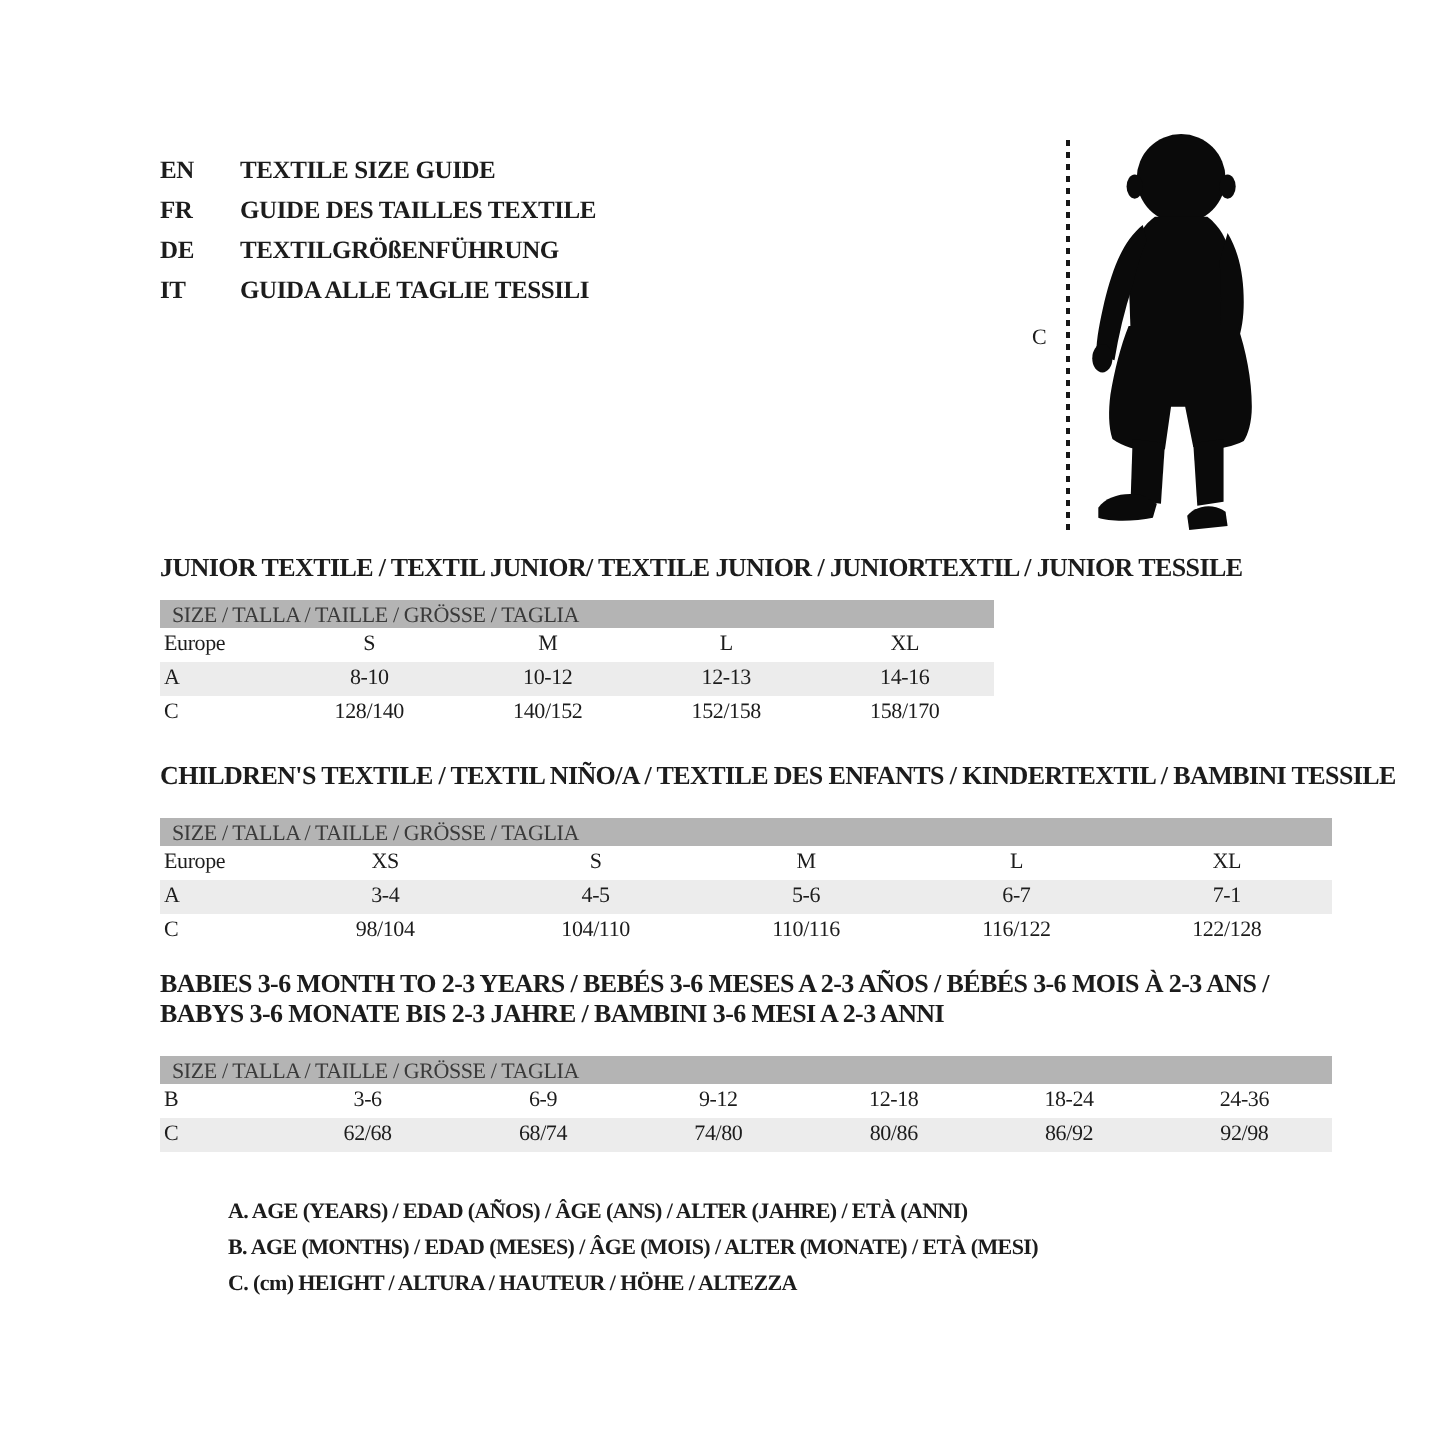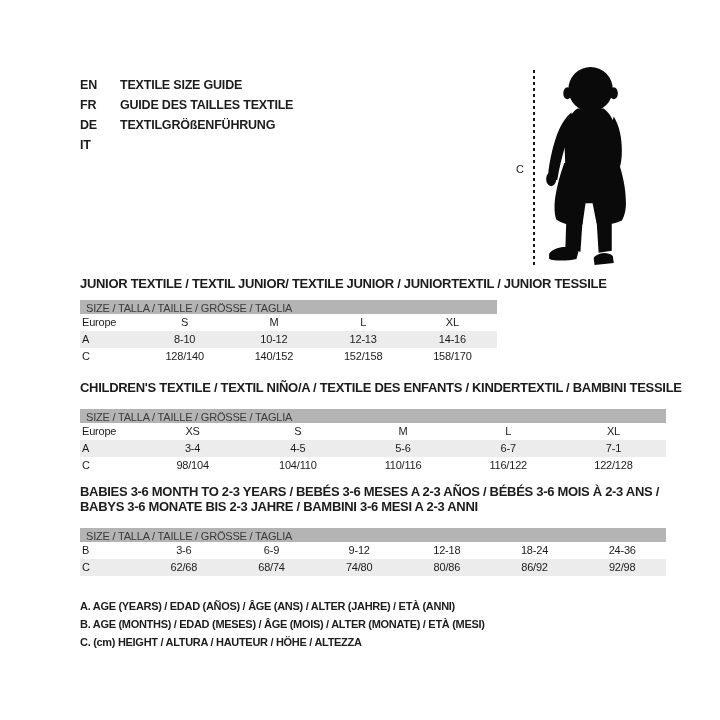--- a/index.html
+++ b/index.html
@@ -1,35 +1,35 @@
 <!DOCTYPE html>
 <html style="--bar: #b4b4b4; --shade: #ececec; --txt: #1c1c1c; --sil: #0a0a0a;"><head>
 <meta charset="utf-8">
 <style>
   html,body{margin:0;padding:0;background:#fff;}
   .page{
     position:relative;width:720px;height:720px;background:#ffffff;overflow:hidden;
-    font-family:Liberation Sans, sans-serif;color:var(--txt,#1c1c1c);
+    font-family:Liberation Serif, serif;color:var(--txt,#1c1c1c);
     letter-spacing:-0.2px;
   }
   .abs{position:absolute;}
 
   
   .lang-row{display:flex;height:20px;line-height:20px;font-weight:700;font-size:12.5px;}
   .lang-code{width:40px;}
 
   
   .dash-line{width:2px;background:repeating-linear-gradient(to bottom,#161616 0 3px,transparent 3px 6px);}
   .measure-label{font-size:11px;font-weight:400;color:#1c1c1c;}
   .sil{color:var(--sil,#0a0a0a);}
 
   
   .sec-title{font-weight:700;font-size:13px;letter-spacing:-0.3px;white-space:nowrap;}
   .sec-title .line{height:15px;line-height:15px;}
-  .note{font-weight:700;font-size:11px;height:18px;line-height:18px;white-space:nowrap;letter-spacing:-0.3px;}
+  .note{font-weight:700;font-size:11px;height:18px;line-height:18px;white-space:nowrap;letter-spacing:-0.3px;margin-left:34px;}
 
   
   .stable{font-size:11px;}
   .thead{height:14px;line-height:17px;background:var(--bar,#b4b4b4);padding-left:6px;color:#3a3a3a;}
   .trow{display:flex;height:17px;line-height:17px;}
   .trow.shade{background:var(--shade,#ececec);}
   .tlabel{width:58px;padding-left:2px;}
   .tcell{flex:1;text-align:center;}
 </style>
 </head>
@@ -45,20 +45,21 @@
     <div class="lang-row">
       <span class="lang-code">FR</span>
       <span>GUIDE DES TAILLES TEXTILE</span>
     </div>
     <div class="lang-row">
       <span class="lang-code">DE</span>
       <span>TEXTILGRÖßENFÜHRUNG</span>
     </div>
     <div class="lang-row">
       <span class="lang-code">IT</span>
+      <span>GUIDA ALLE TAGLIE TESSILI</span>
     </div>
   </div>
 
   <span class="abs measure-label" style="left:516px;top:163px;">C</span>
   <div class="abs dash-line" style="left:533px;top:70px;height:196px;"></div>
   <svg class="abs sil" style="left:540px;top:66px;" width="88" height="202" viewBox="0 0 85 200" aria-hidden="true">
     <g fill="currentColor">
       <ellipse cx="49" cy="23" rx="22" ry="22"></ellipse>
       <ellipse cx="26" cy="27" rx="4" ry="6"></ellipse>
       <ellipse cx="72" cy="27" rx="4" ry="6"></ellipse>

